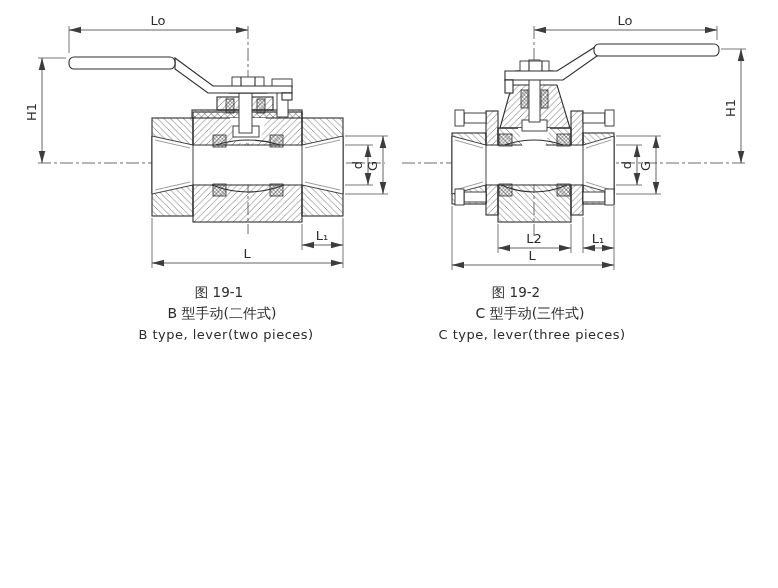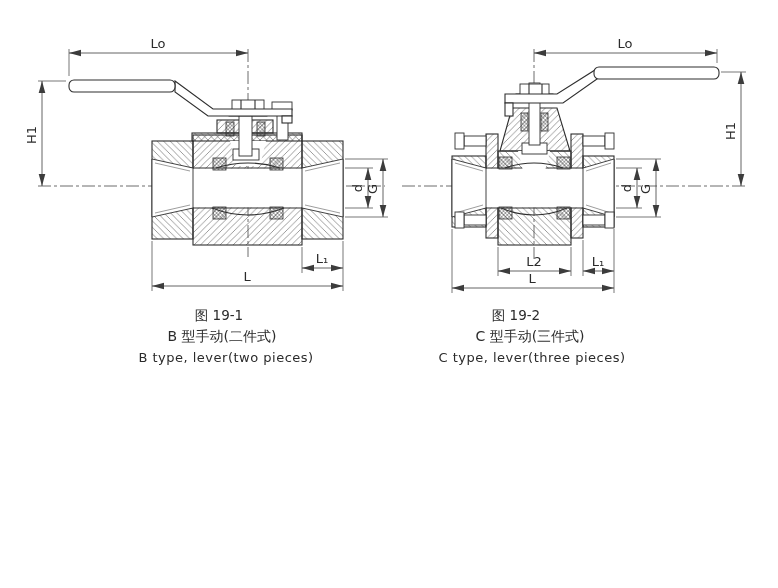--- a/index.html
+++ b/index.html
@@ -1,16 +1,16 @@
 <!DOCTYPE html>
 <html><head>
 <meta charset="utf-8">
 <style>
   html,body{margin:0;padding:0;background:#ffffff;}
-  .canvas{width:778px;height:548px;background:#ffffff;position:relative;overflow:hidden;margin-top:23px;}
+  .canvas{width:778px;height:548px;background:#ffffff;position:relative;overflow:hidden;}
   svg{display:block;}
   .obj{fill:#ffffff;stroke:#2e2e2e;stroke-width:1.1;}
   .objthin{fill:#ffffff;stroke:#2e2e2e;stroke-width:0.9;}
   .hA{fill:url(#hA);stroke:#2e2e2e;stroke-width:1.1;}
   .hB{fill:url(#hB);stroke:#2e2e2e;stroke-width:1.1;}
   .xh{fill:url(#xh);stroke:#2e2e2e;stroke-width:0.8;}
   .ln{stroke:#2e2e2e;stroke-width:1.1;fill:none;}
   .thr{stroke:#5a5a5a;stroke-width:0.6;fill:none;}
   .cl{stroke:#3c3c3c;stroke-width:0.75;stroke-dasharray:13 3 3 3;fill:none;}
   .dim{stroke:#3c3c3c;stroke-width:0.8;fill:none;}

